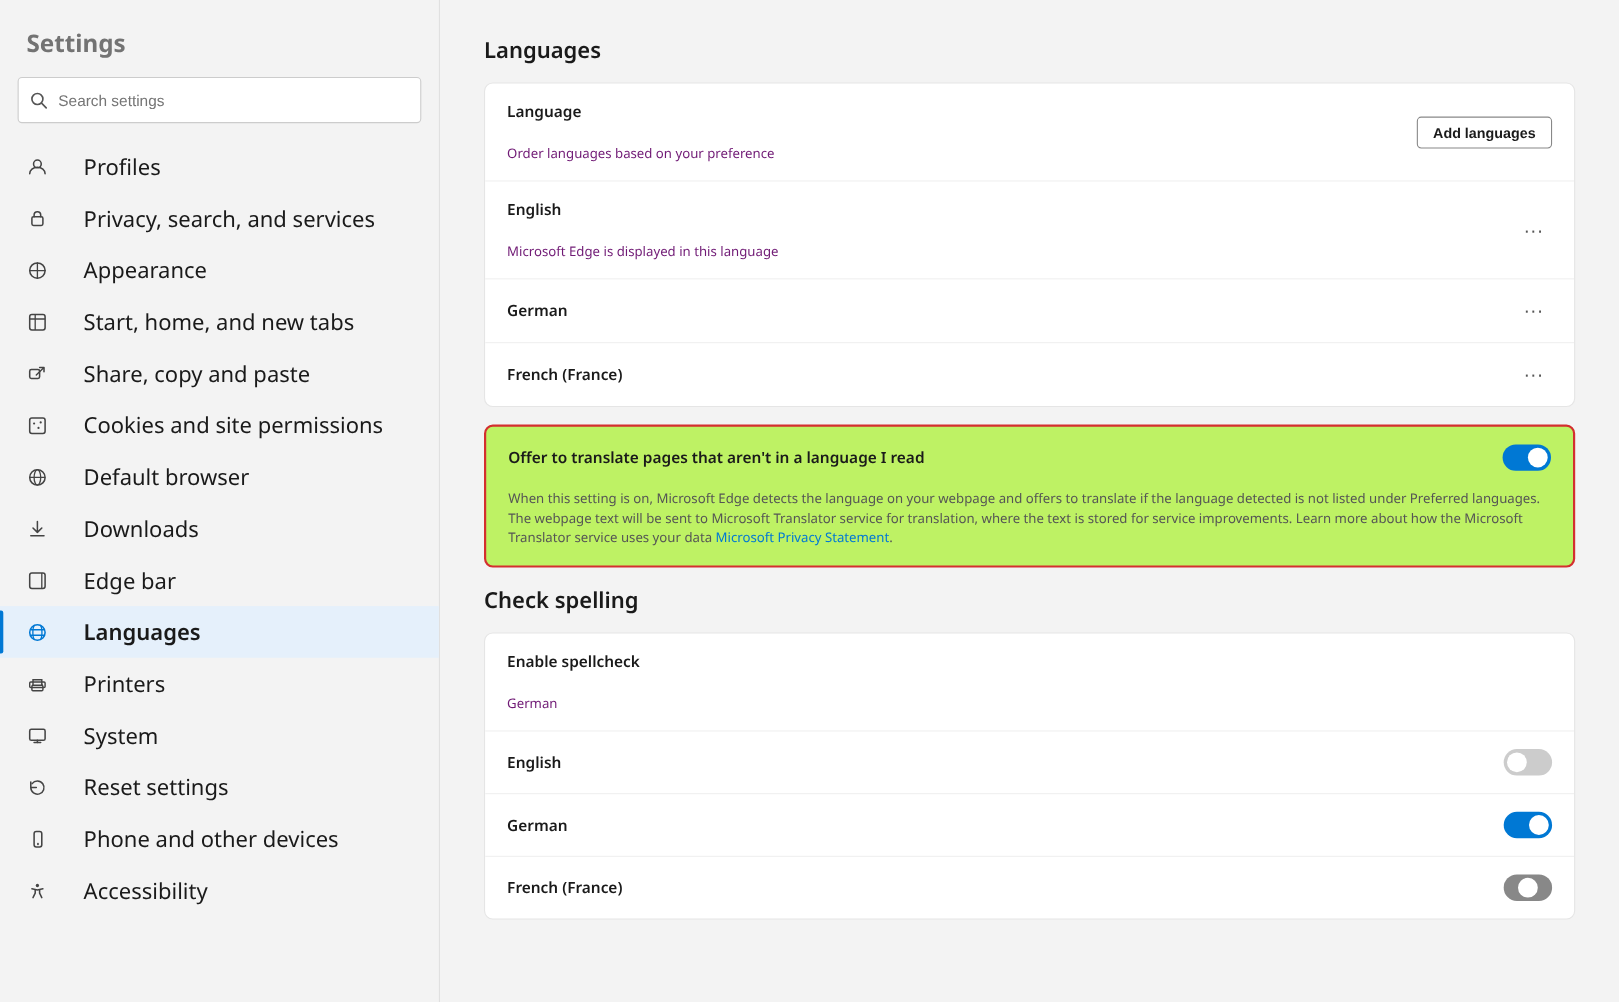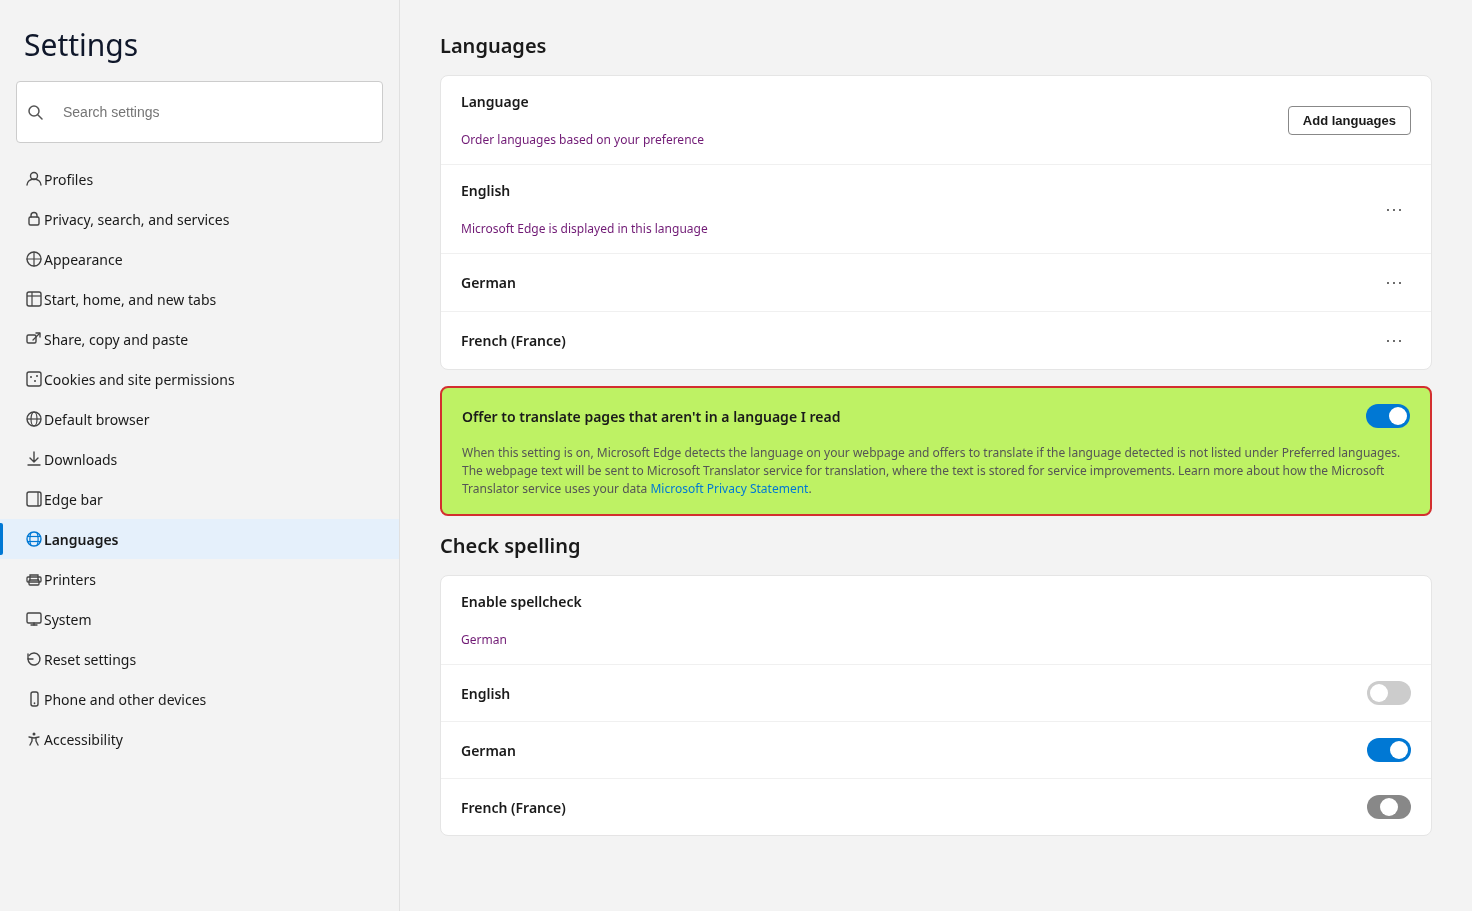--- a/index.html
+++ b/index.html
@@ -8,54 +8,54 @@
     
     .sidebar {
       width: 400px;
       min-width: 400px;
       background: #f3f3f3;
       padding: 24px 0;
       overflow-y: auto;
       border-right: 1px solid #e0e0e0;
     }
     .sidebar-title {
-      font-size: 30px;
-      font-weight: 400;
+      font-size: 22px;
+      font-weight: 700;
       padding: 0 24px 16px 24px;
-      color: #0f172a;
+      color: #737373;
     }
     .search-box {
       margin: 0 16px 16px 16px;
       display: flex;
       align-items: center;
       background: #fff;
       border: 1px solid #ccc;
       border-radius: 4px;
-      padding: 22px 10px;
-      gap: 20px;
+      padding: 12px 10px;
+      gap: 10px;
     }
     .search-box input {
       border: none;
       outline: none;
       font-size: 14px;
       color: #555;
       width: 100%;
       background: transparent;
     }
     .search-icon-svg { color: #555; flex-shrink: 0; }
 
     .nav-item {
       display: flex;
       align-items: center;
       padding: 10px 24px;
       cursor: pointer;
-      gap: 0;
+      gap: 32px;
       border-radius: 0;
       color: #1a1a1a;
-      font-size: 14px;
+      font-size: 20px;
       position: relative;
     }
     .nav-item.active {
       background: #e5f0fb;
       font-weight: 600;
     }
     .nav-item.active::before {
       content: '';
       position: absolute;
       left: 0;

